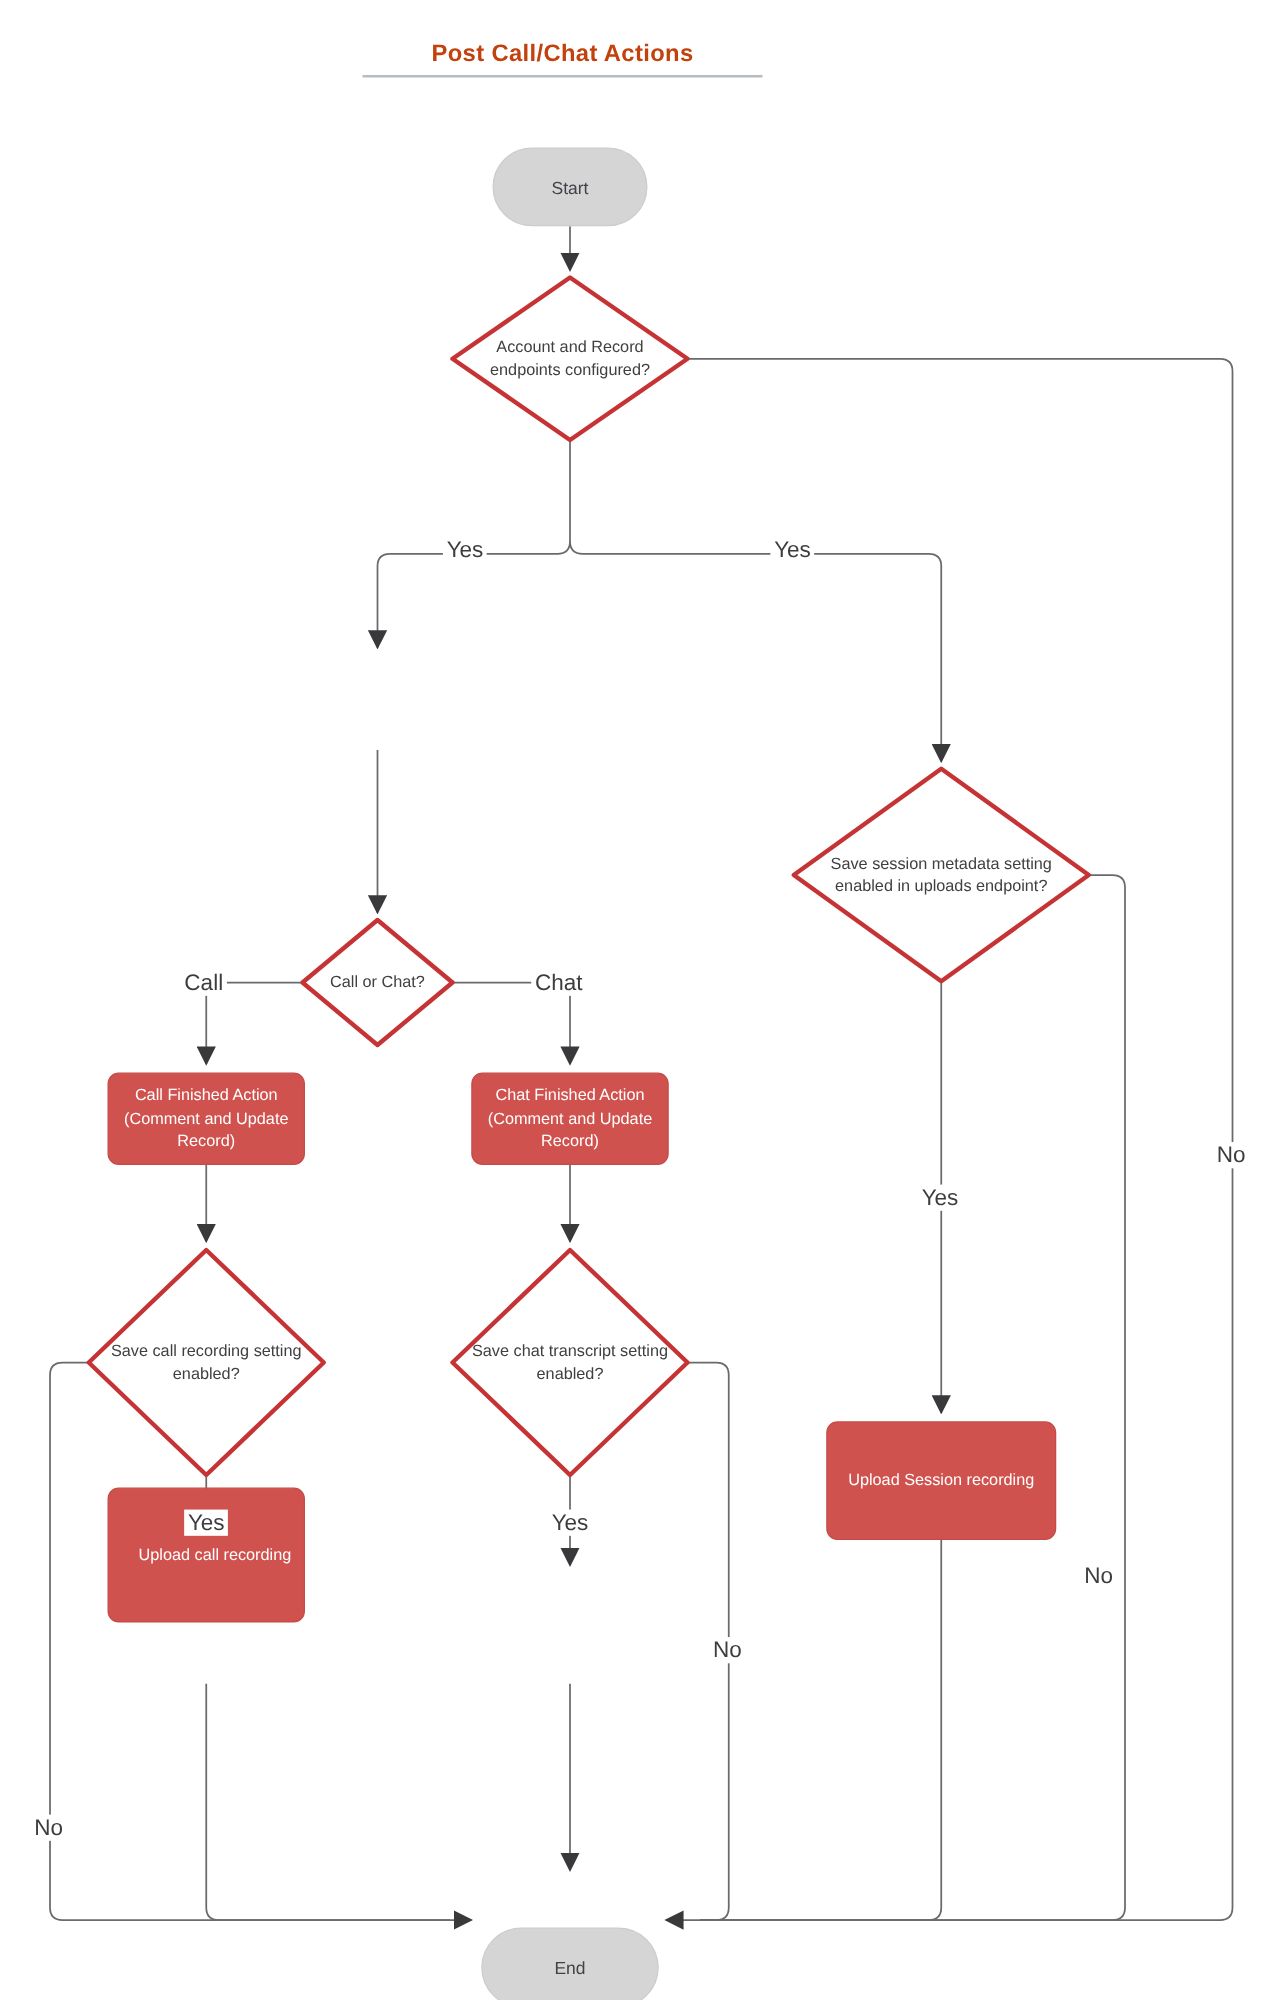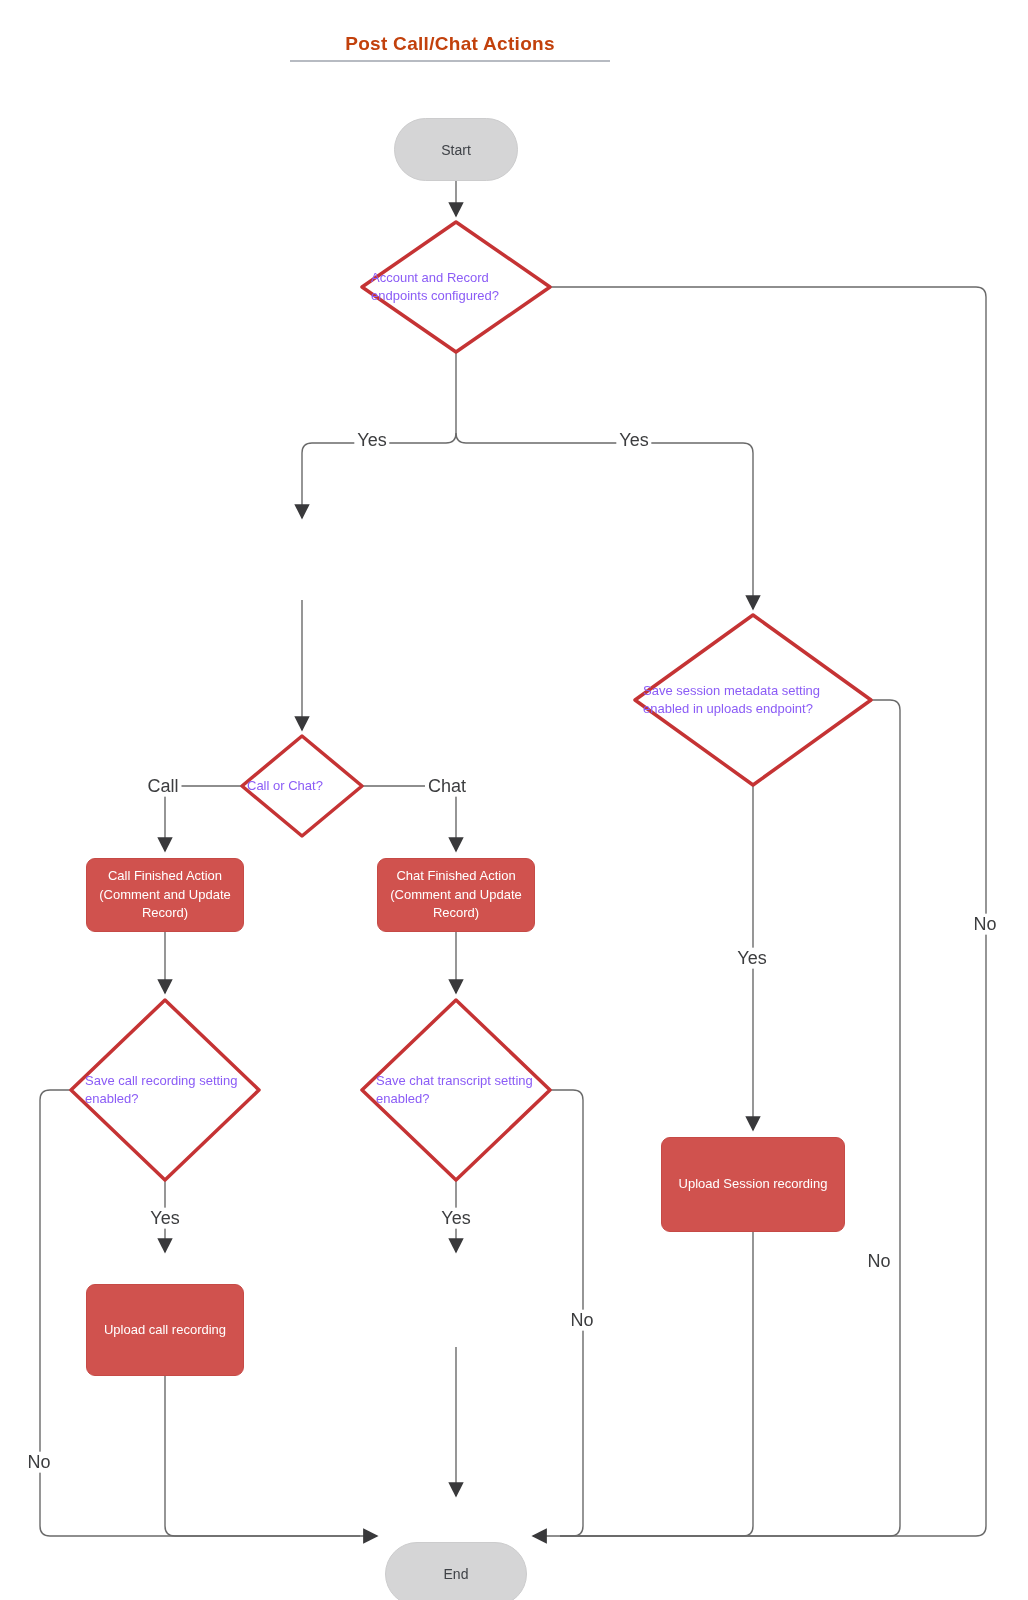--- a/index.html
+++ b/index.html
@@ -23,21 +23,21 @@
   .terminator{
     background:#d5d5d6;border:1px solid #cccccd;border-radius:34px;
     color:#3f4247;font-size:14px;
   }
   .process{
     background:#d0524e;border:1px solid #c64a46;border-radius:9px;
     color:#ffffff;font-size:13px;line-height:1.45;padding:5px 10px;
   }
   .decision-label{
     position:absolute;transform:translate(-50%,-50%);
-    font-size:13px;line-height:1.4;color:#8b5cf6;
+    font-size:13px;line-height:1.4;color:#404040;text-align:center;
   }
   .edge-label{
     position:absolute;transform:translate(-50%,-50%);
     font-size:18px;color:#3c3d3f;background:#ffffff;padding:0 3px;line-height:1.15;
   }
 </style>
 </head>
 <body>
 
 <div class="canvas">
@@ -88,21 +88,21 @@
   <div class="node terminator" style="left:385px;top:1504px;width:142px;height:64px;margin-top:38px;">
     <span>End</span>
   </div>
 
   <div class="node process" style="left:86px;top:858px;width:158px;height:74px;">
     <span>Call Finished Action (Comment and Update Record)</span>
   </div>
   <div class="node process" style="left:377px;top:858px;width:158px;height:74px;">
     <span>Chat Finished Action (Comment and Update Record)</span>
   </div>
-  <div class="node process" style="left:86px;top:1284px;width:158px;height:92px;">
+  <div class="node process" style="left:86px;top:1190px;width:158px;height:108px;justify-content:flex-end;">
     <span>Upload call recording</span>
   </div>
   <div class="node process" style="left:661px;top:1137px;width:184px;height:95px;">
     <span>Upload Session recording</span>
   </div>
 
   <div class="decision-label" style="left:456px;top:287px;width:170px;">Account and Record endpoints configured?</div>
   <div class="decision-label" style="left:302px;top:786px;width:110px;">Call or Chat?</div>
   <div class="decision-label" style="left:753px;top:700px;width:220px;">Save session metadata setting enabled in uploads endpoint?</div>
   <div class="decision-label" style="left:165px;top:1090px;width:160px;">Save call recording setting enabled?</div>

